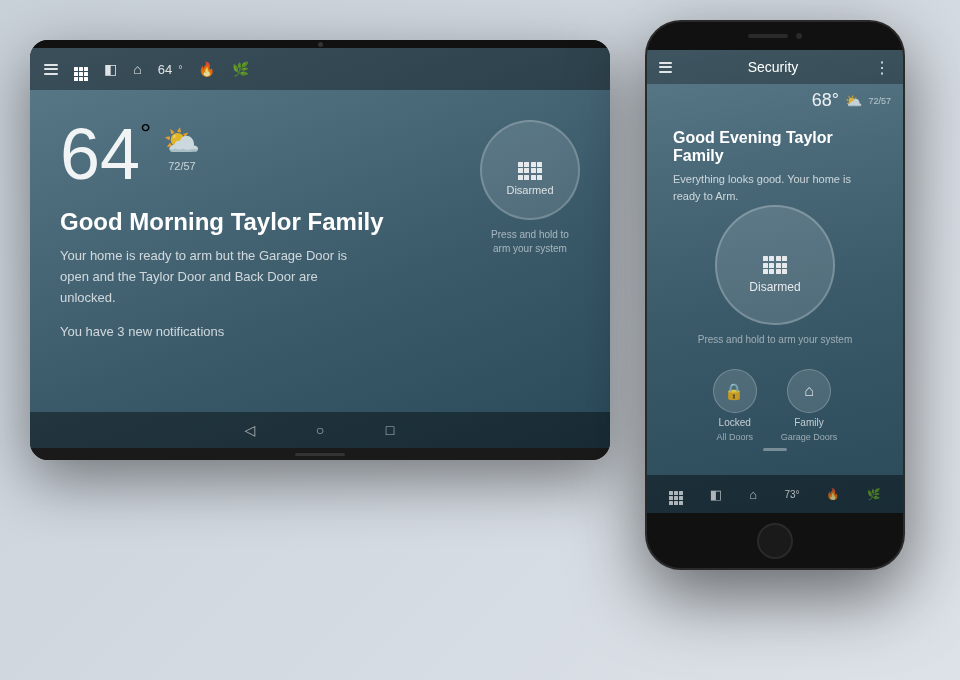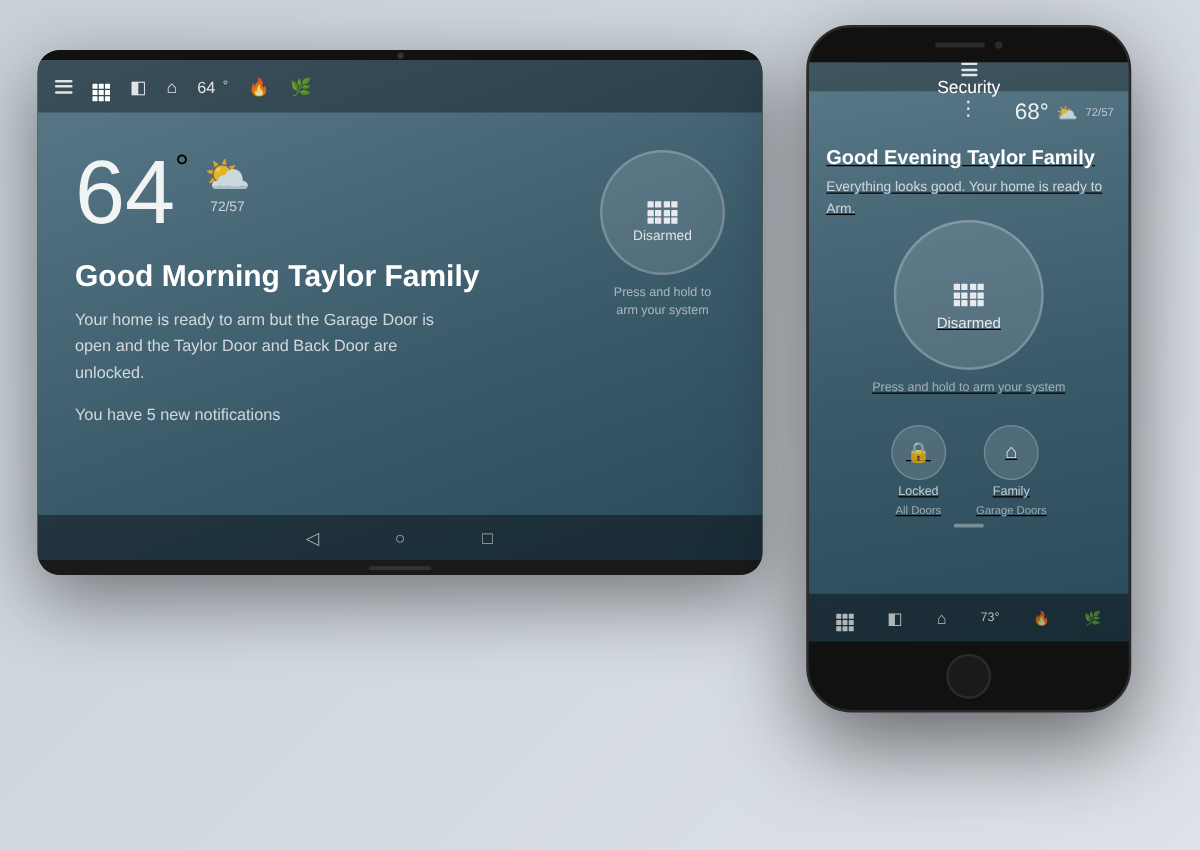--- a/index.html
+++ b/index.html
@@ -273,27 +273,26 @@
     .phone-screen {
       flex: 1;
       background: linear-gradient(170deg, #5a7a8a 0%, #4a6a7a 25%, #3a5a6a 55%, #2a4a5a 100%);
       display: flex;
       flex-direction: column;
       overflow: hidden;
       position: relative;
     }
 
     .phone-statusbar {
-      height: 23px;
+      height: 34px;
       background: rgba(0,0,0,0.3);
       display: flex;
       align-items: center;
       justify-content: space-between;
       padding: 0 12px;
-      flex-direction: column;
     }
 
     .phone-menu-icon {
       color: rgba(255,255,255,0.85);
       font-size: 12px;
     }
 
     .phone-title {
       font-size: 14px;
       font-weight: 500;
@@ -325,24 +324,23 @@
       color: rgba(255,255,255,0.8);
     }
 
     .phone-weather-range {
       font-size: 9px;
       color: rgba(255,255,255,0.6);
     }
 
     .phone-content {
       flex: 1;
-      padding: 12px 14px;
-      display: flex;
-      flex-direction: column;
-      text-decoration: underline;
+      padding: 12px 26px;
+      display: flex;
+      flex-direction: column;
     }
 
     .phone-greeting {
       font-size: 16px;
       font-weight: 600;
       color: #fff;
       margin-bottom: 6px;
     }
 
     .phone-message {
@@ -597,21 +595,21 @@
           <div class="weather-icon-area">
             <span class="weather-icon-symbol">⛅</span>
             <span class="weather-range">72/57</span>
           </div>
         </div>
 
         <div class="tablet-greeting">Good Morning Taylor Family</div>
 
         <div class="tablet-message">Your home is ready to arm but the Garage Door is open and the Taylor Door and Back Door are unlocked.</div>
 
-        <div class="tablet-notifications">You have 5 new notifications</div>
+        <div class="tablet-notifications">You have 3 new notifications</div>
 
         <div class="tablet-security-panel">
           <div class="disarmed-circle">
             <div class="disarmed-circle-icon">
               <div class="grid-icon-lg" style="color:rgba(255,255,255,0.85)">
                 <span></span>
                   <span></span>
                   <span></span>
                   <span></span>
                 <span></span>

